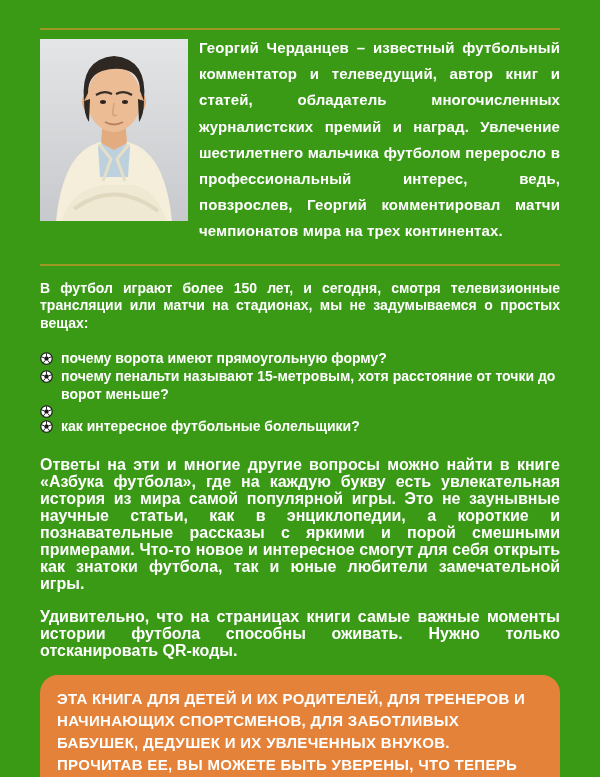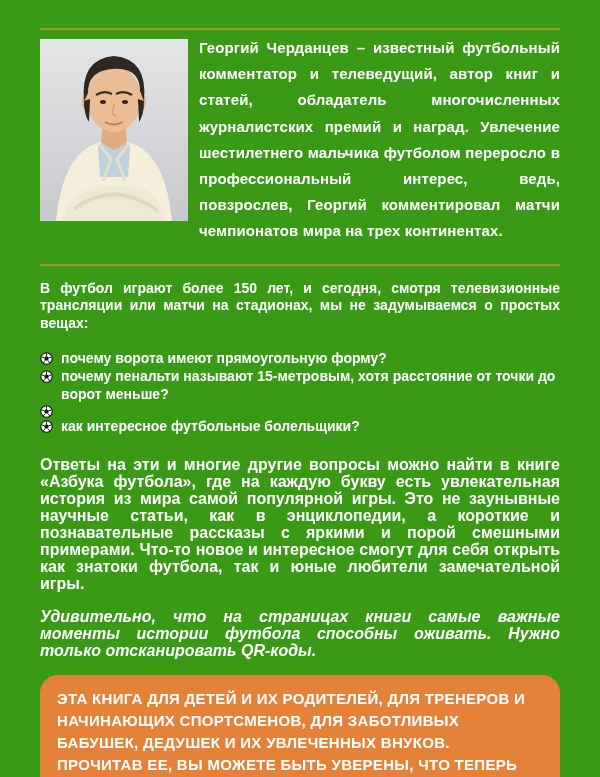--- a/index.html
+++ b/index.html
@@ -23,21 +23,21 @@
     text-align:justify; margin-top:-4px; letter-spacing:0.1px;
   }
 
   
   .intro { font-size:14px; line-height:17.6px; font-weight:600; text-align:justify; }
   .bullets { margin-top:18px; }
   .bullet { display:flex; gap:8px; font-size:14px; line-height:17.6px; font-weight:600; }
   .ball { flex:none; width:13px; height:13px; margin-top:2px; }
   .body-par { font-size:16px; line-height:17px; font-weight:600; text-align:justify; }
   .body1 { margin-top:20px; }
-  .body2 { margin-top:16px;font-style:italic; }
+  .body2 { margin-top:16px; }
 
   
   .highlight {
     margin-top:15px; background:#e5823a; border-radius:18px;
     padding:13px 30px 20px 17px; font-size:15px; font-weight:700;
     line-height:22px; letter-spacing:0.3px; color:#fff;
   }
 
   
   .footer { margin-top:31px; display:flex; align-items:flex-start; }

